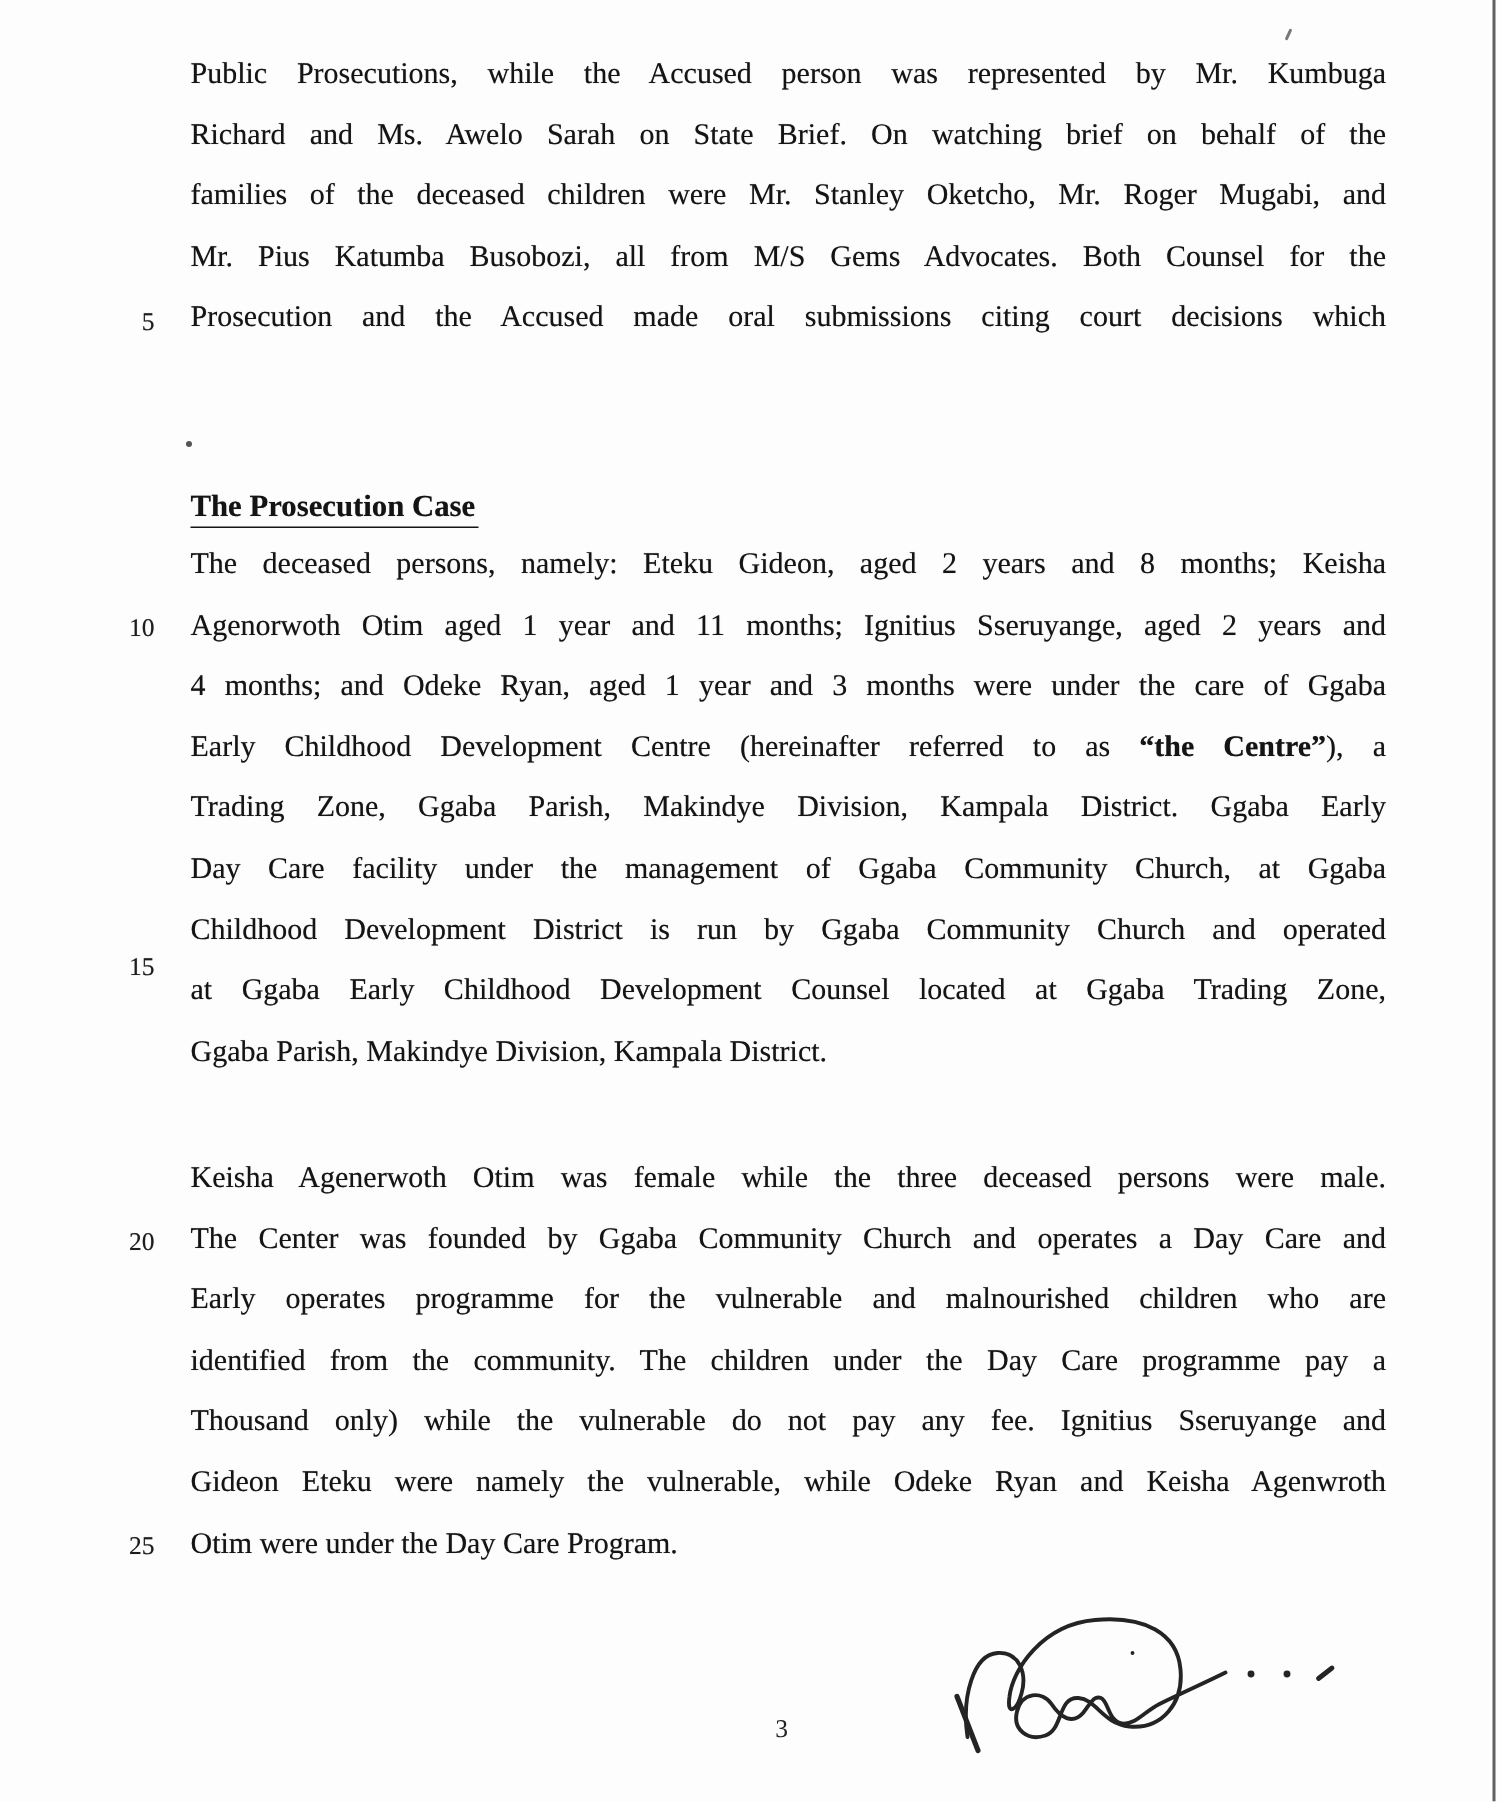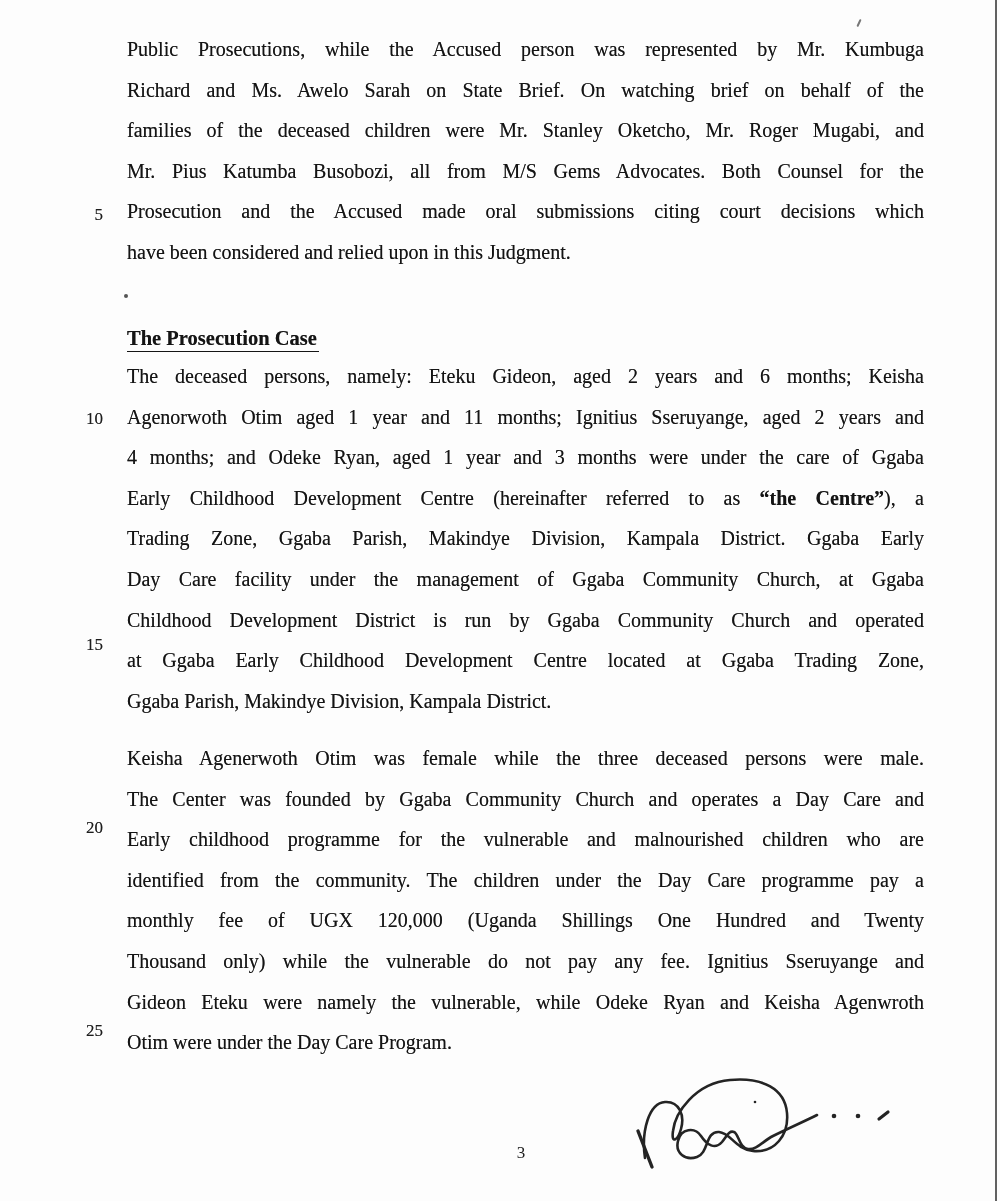--- a/index.html
+++ b/index.html
@@ -92,66 +92,64 @@
   }
   .signature {
     position: absolute;
     left: 625px;
     top: 1073px;
     width: 275px;
     height: 107px;
   }
   #p1 { top: 29px; }
   #p2 { top: 356px; }
-  #p3 { top: 738px; }
+  #p3 { top: 765px; }
 </style>
 </head>
 <body>
 
 <div class="margin-num ln-0">5</div>
 <div class="margin-num ln-1">10</div>
 <div class="margin-num ln-2">15</div>
 <div class="margin-num ln-3">20</div>
 <div class="margin-num ln-4">25</div>
 
 <div id="p1" class="textcol">
   <div class="line">Public Prosecutions, while the Accused person was represented by Mr. Kumbuga</div>
   <div class="line">Richard and Ms. Awelo Sarah on State Brief. On watching brief on behalf of the</div>
   <div class="line">families of the deceased children were Mr. Stanley Oketcho, Mr. Roger Mugabi, and</div>
   <div class="line">Mr. Pius Katumba Busobozi, all from M/S Gems Advocates. Both Counsel for the</div>
   <div class="line">Prosecution and the Accused made oral submissions citing court decisions which</div>
-  <div class="line last">have been considered and relied upon in this Judgment.</div>
 </div>
 
 <div class="dot-mark dot-above-heading"></div>
 
 <div class="tick-top-right"></div>
 
 <div class="heading-wrap">
   <span>The Prosecution Case</span>
 </div>
 
 <div id="p2" class="textcol">
-  <div class="line">The deceased persons, namely: Eteku Gideon, aged 2 years and 6 months; Keisha</div>
+  <div class="line">The deceased persons, namely: Eteku Gideon, aged 2 years and 8 months; Keisha</div>
   <div class="line">Agenorwoth Otim aged 1 year and 11 months; Ignitius Sseruyange, aged 2 years and</div>
   <div class="line">4 months; and Odeke Ryan, aged 1 year and 3 months were under the care of Ggaba</div>
   <div class="line"><span>Early Childhood Development Centre (hereinafter referred to as </span><b>“the Centre”</b><span>), a</span></div>
   <div class="line">Trading Zone, Ggaba Parish, Makindye Division, Kampala District. Ggaba Early</div>
   <div class="line">Day Care facility under the management of Ggaba Community Church, at Ggaba</div>
   <div class="line">Childhood Development District is run by Ggaba Community Church and operated</div>
-  <div class="line">at Ggaba Early Childhood Development Centre located at Ggaba Trading Zone,</div>
+  <div class="line">at Ggaba Early Childhood Development Counsel located at Ggaba Trading Zone,</div>
   <div class="line last">Ggaba Parish, Makindye Division, Kampala District.</div>
 </div>
 
 <div id="p3" class="textcol">
   <div class="line">Keisha Agenerwoth Otim was female while the three deceased persons were male.</div>
   <div class="line">The Center was founded by Ggaba Community Church and operates a Day Care and</div>
-  <div class="line">Early childhood programme for the vulnerable and malnourished children who are</div>
+  <div class="line">Early operates programme for the vulnerable and malnourished children who are</div>
   <div class="line">identified from the community. The children under the Day Care programme pay a</div>
-  <div class="line">monthly fee of UGX 120,000 (Uganda Shillings One Hundred and Twenty</div>
   <div class="line">Thousand only) while the vulnerable do not pay any fee. Ignitius Sseruyange and</div>
   <div class="line">Gideon Eteku were namely the vulnerable, while Odeke Ryan and Keisha Agenwroth</div>
   <div class="line last">Otim were under the Day Care Program.</div>
 </div>
 
 <svg class="signature" viewBox="0 0 275 107" xmlns="http://www.w3.org/2000/svg">
   <g fill="none" stroke="#242424" stroke-width="2.6" stroke-linecap="round">
     <path d="M 13,58 L 27,94" stroke-width="3.4"></path>
     <path d="M 20,85
              C 16,58 24,30 40,29

